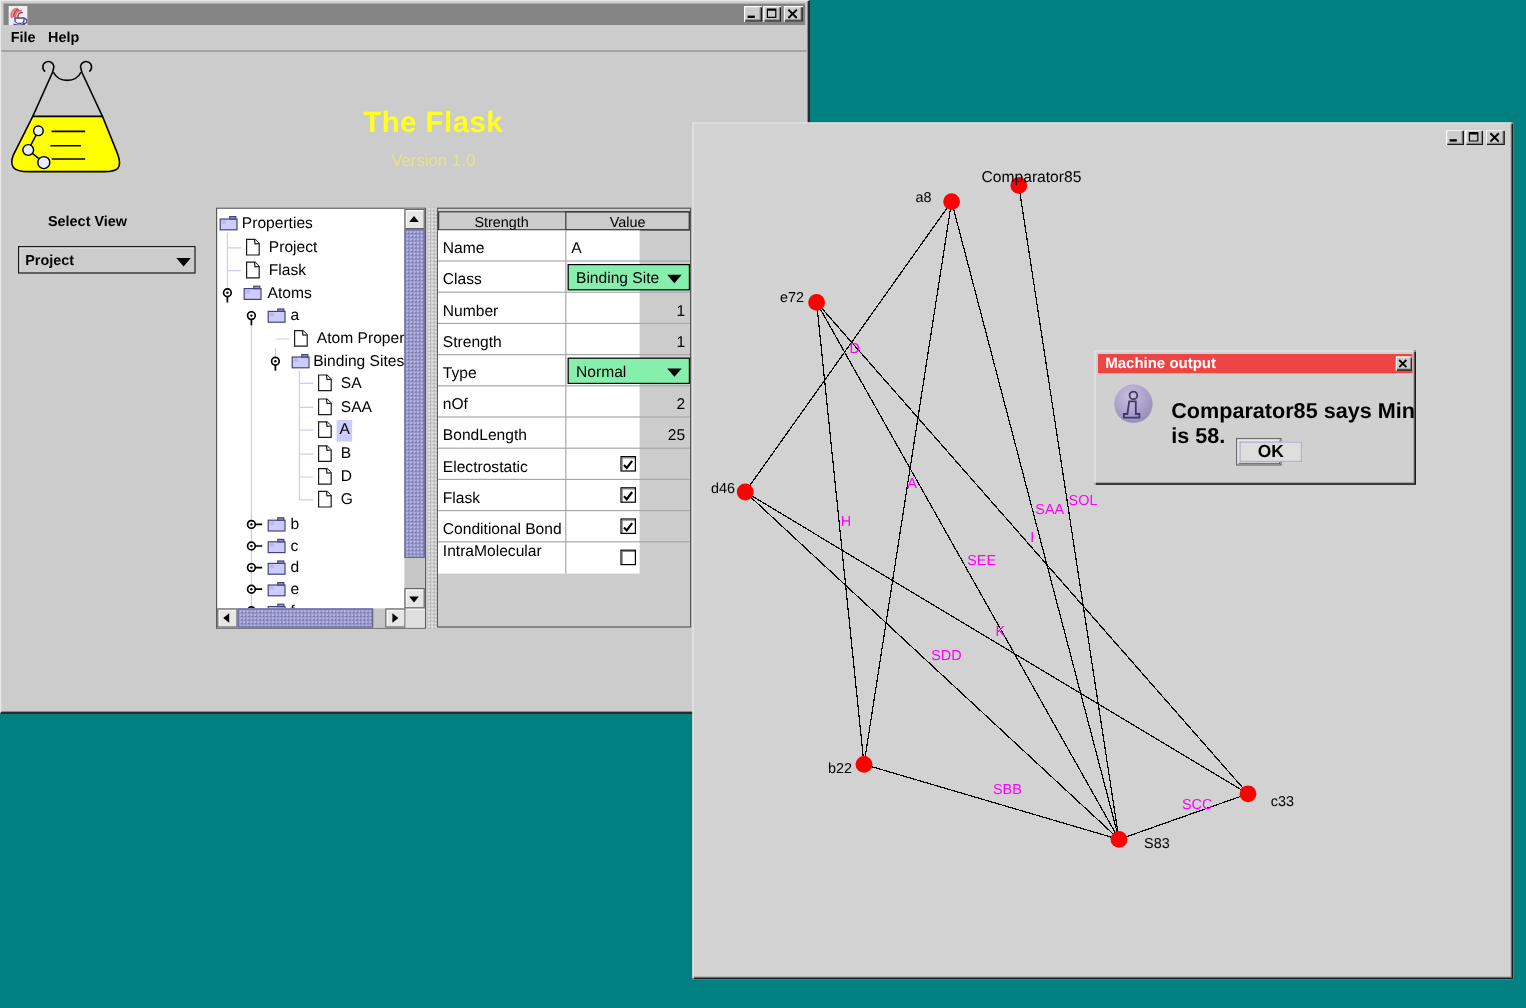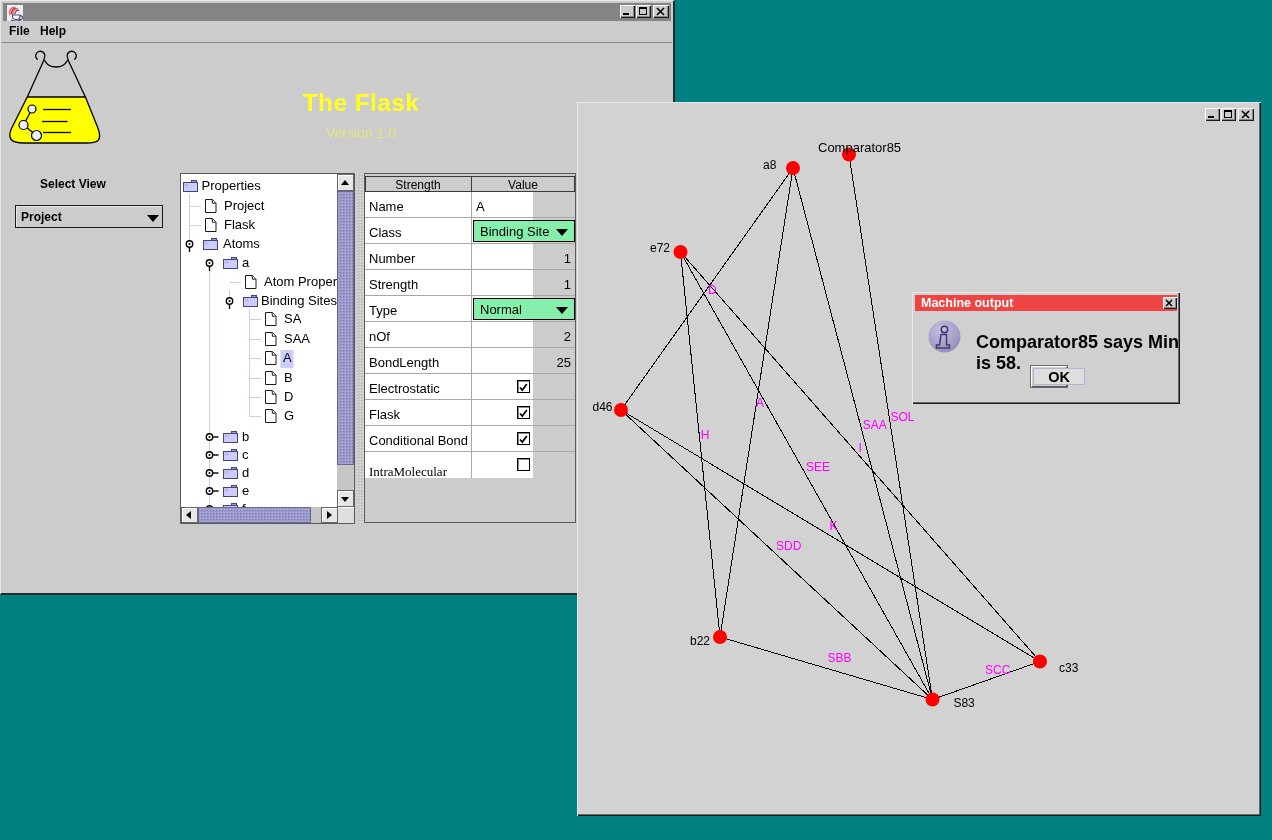--- a/index.html
+++ b/index.html
@@ -249,21 +249,21 @@
             <path d="M2,5.5 L4.3,8 L8.8,2" fill="none" stroke="#000" stroke-width="1.8"></path>
           </svg></div>
       <div class="abs" style="left:4px;top:215px;">Flask</div>
       <div class="chk" style="top:214px;"><svg width="11" height="11">
             <path d="M2,5.5 L4.3,8 L8.8,2" fill="none" stroke="#000" stroke-width="1.8"></path>
           </svg></div>
       <div class="abs" style="left:4px;top:241px;">Conditional Bond</div>
       <div class="chk" style="top:240px;"><svg width="11" height="11">
             <path d="M2,5.5 L4.3,8 L8.8,2" fill="none" stroke="#000" stroke-width="1.8"></path>
           </svg></div>
-      <div class="abs" style="left:4px;top:272px;font-family:Liberation Serif, serif;">IntraMolecular</div>
+      <div class="abs" style="left:4px;top:259px;">IntraMolecular</div>
       <div class="chk" style="top:266px;"></div>
     </div>
   </div>
 
   <div class="abs" id="divider" style="left:355px;top:172px;width:8px;height:351px;
   background-image: radial-gradient(#e2e2e2 30%, rgba(0,0,0,0) 32%), radial-gradient(#b2b2b2 30%, rgba(0,0,0,0) 32%);
   background-size:3px 3px; background-position:0 0, 1px 1px;"></div>
 </div>
 
 <div class="abs" id="molwin">

